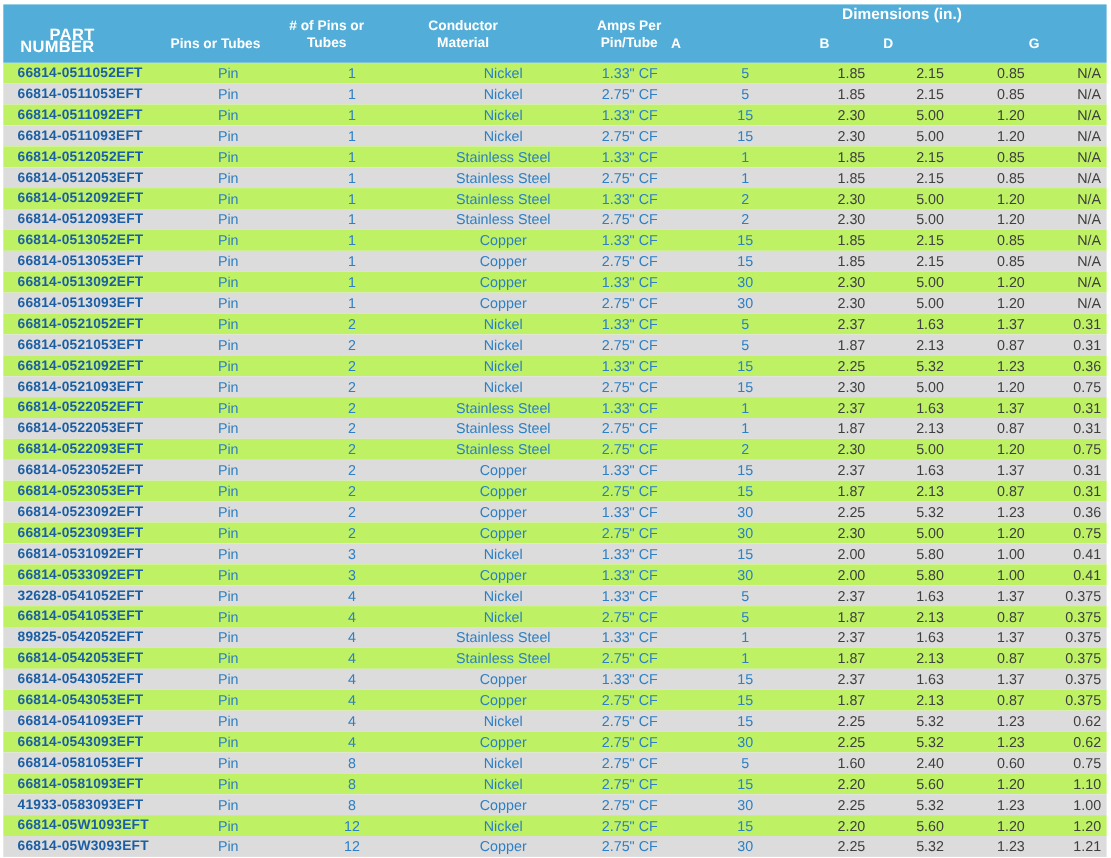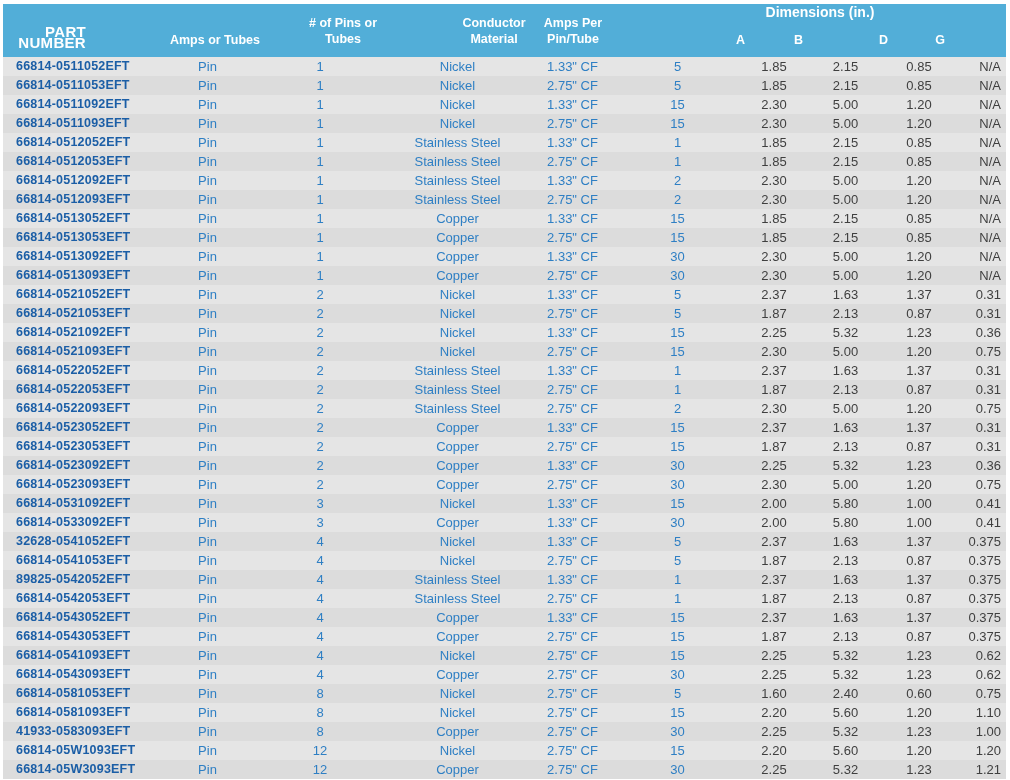--- a/index.html
+++ b/index.html
@@ -8,62 +8,62 @@
     font-family:"Liberation Sans","DejaVu Sans",sans-serif;
     -webkit-font-smoothing:antialiased;
   }
   .page{margin:4px 4px 0 3px;width:1003px;}
   
   .header{
     position:relative;height:53px;background:var(--header-bg,#52aed8);
     display:grid;grid-template-columns:152px 105px 120px 155px 75px 135px 58px 85px 62px 56px;
     color:var(--header-text,#ffffff);font-weight:bold;font-size:12.5px;line-height:16px;
   }
-  .hcell{display:flex;align-items:center;justify-content:flex-end;text-align:center;}
+  .hcell{display:flex;align-items:center;justify-content:flex-start;text-align:center;}
   .hcell span{display:inline-block;}
   .h-part{justify-content:flex-start;align-items:flex-end;padding-left:13px;padding-bottom:9px;
           font-size:15px;line-height:11px;letter-spacing:0.3px;text-align:right;}
   .h-part span{max-width:70px;}
   .h-pins{align-items:flex-end;padding-bottom:9px;}
   .h-num span{max-width:74px;}
   .h-cond span{max-width:82px;}
   .h-flange span{max-width:52px;}
   .h-amps span{max-width:74px;}
   .h-dim{align-items:flex-end;padding-bottom:9px;}
   .h-g{justify-content:flex-end;padding-right:5px;align-items:flex-end;padding-bottom:9px;}
   .dimgroup{
     position:absolute;top:0;left:817px;transform:translateX(-50%);
     white-space:nowrap;font-weight:bold;font-size:14px;
   }
   
   .tbody{width:1003px;}
   .row{
     display:grid;grid-template-columns:152px 105px 120px 155px 75px 135px 58px 85px 62px 56px;
-    height:19px;line-height:19px;background:#e5e5e5;
+    height:19px;line-height:19px;background:#bef264;
   }
   .row:nth-child(even){background:var(--stripe,#dcdcdc);}
   .cell{text-align:center;font-size:13px;white-space:nowrap;overflow:hidden;}
   .c-part{
     text-align:left;padding-left:13px;font-size:12.5px;font-weight:bold;
     color:var(--part-text,#1b5ea6);letter-spacing:0.2px;
   }
   .c-pins,.c-num,.c-cond,.c-flange,.c-amps{color:var(--data-text,#2e7fc4);}
   .c-a,.c-b,.c-d{color:var(--dim-text,#3f3f3f);}
   .c-g{color:var(--dim-text,#3f3f3f);text-align:right;padding-right:5px;}
 </style>
 </head>
 <body>
 
 <div class="page">
   <div class="header">
     <div class="hcell h-part">
       <span>PART NUMBER</span>
     </div>
     <div class="hcell h-pins">
-      <span>Amps or Tubes</span>
+      <span>Pins or Tubes</span>
     </div>
     <div class="hcell h-num">
       <span># of Pins or Tubes</span>
     </div>
     <div class="hcell h-cond">
       <span>Conductor Material</span>
     </div>
     <div class="hcell h-amps">
       <span>Amps Per Pin/Tube</span>
     </div>

